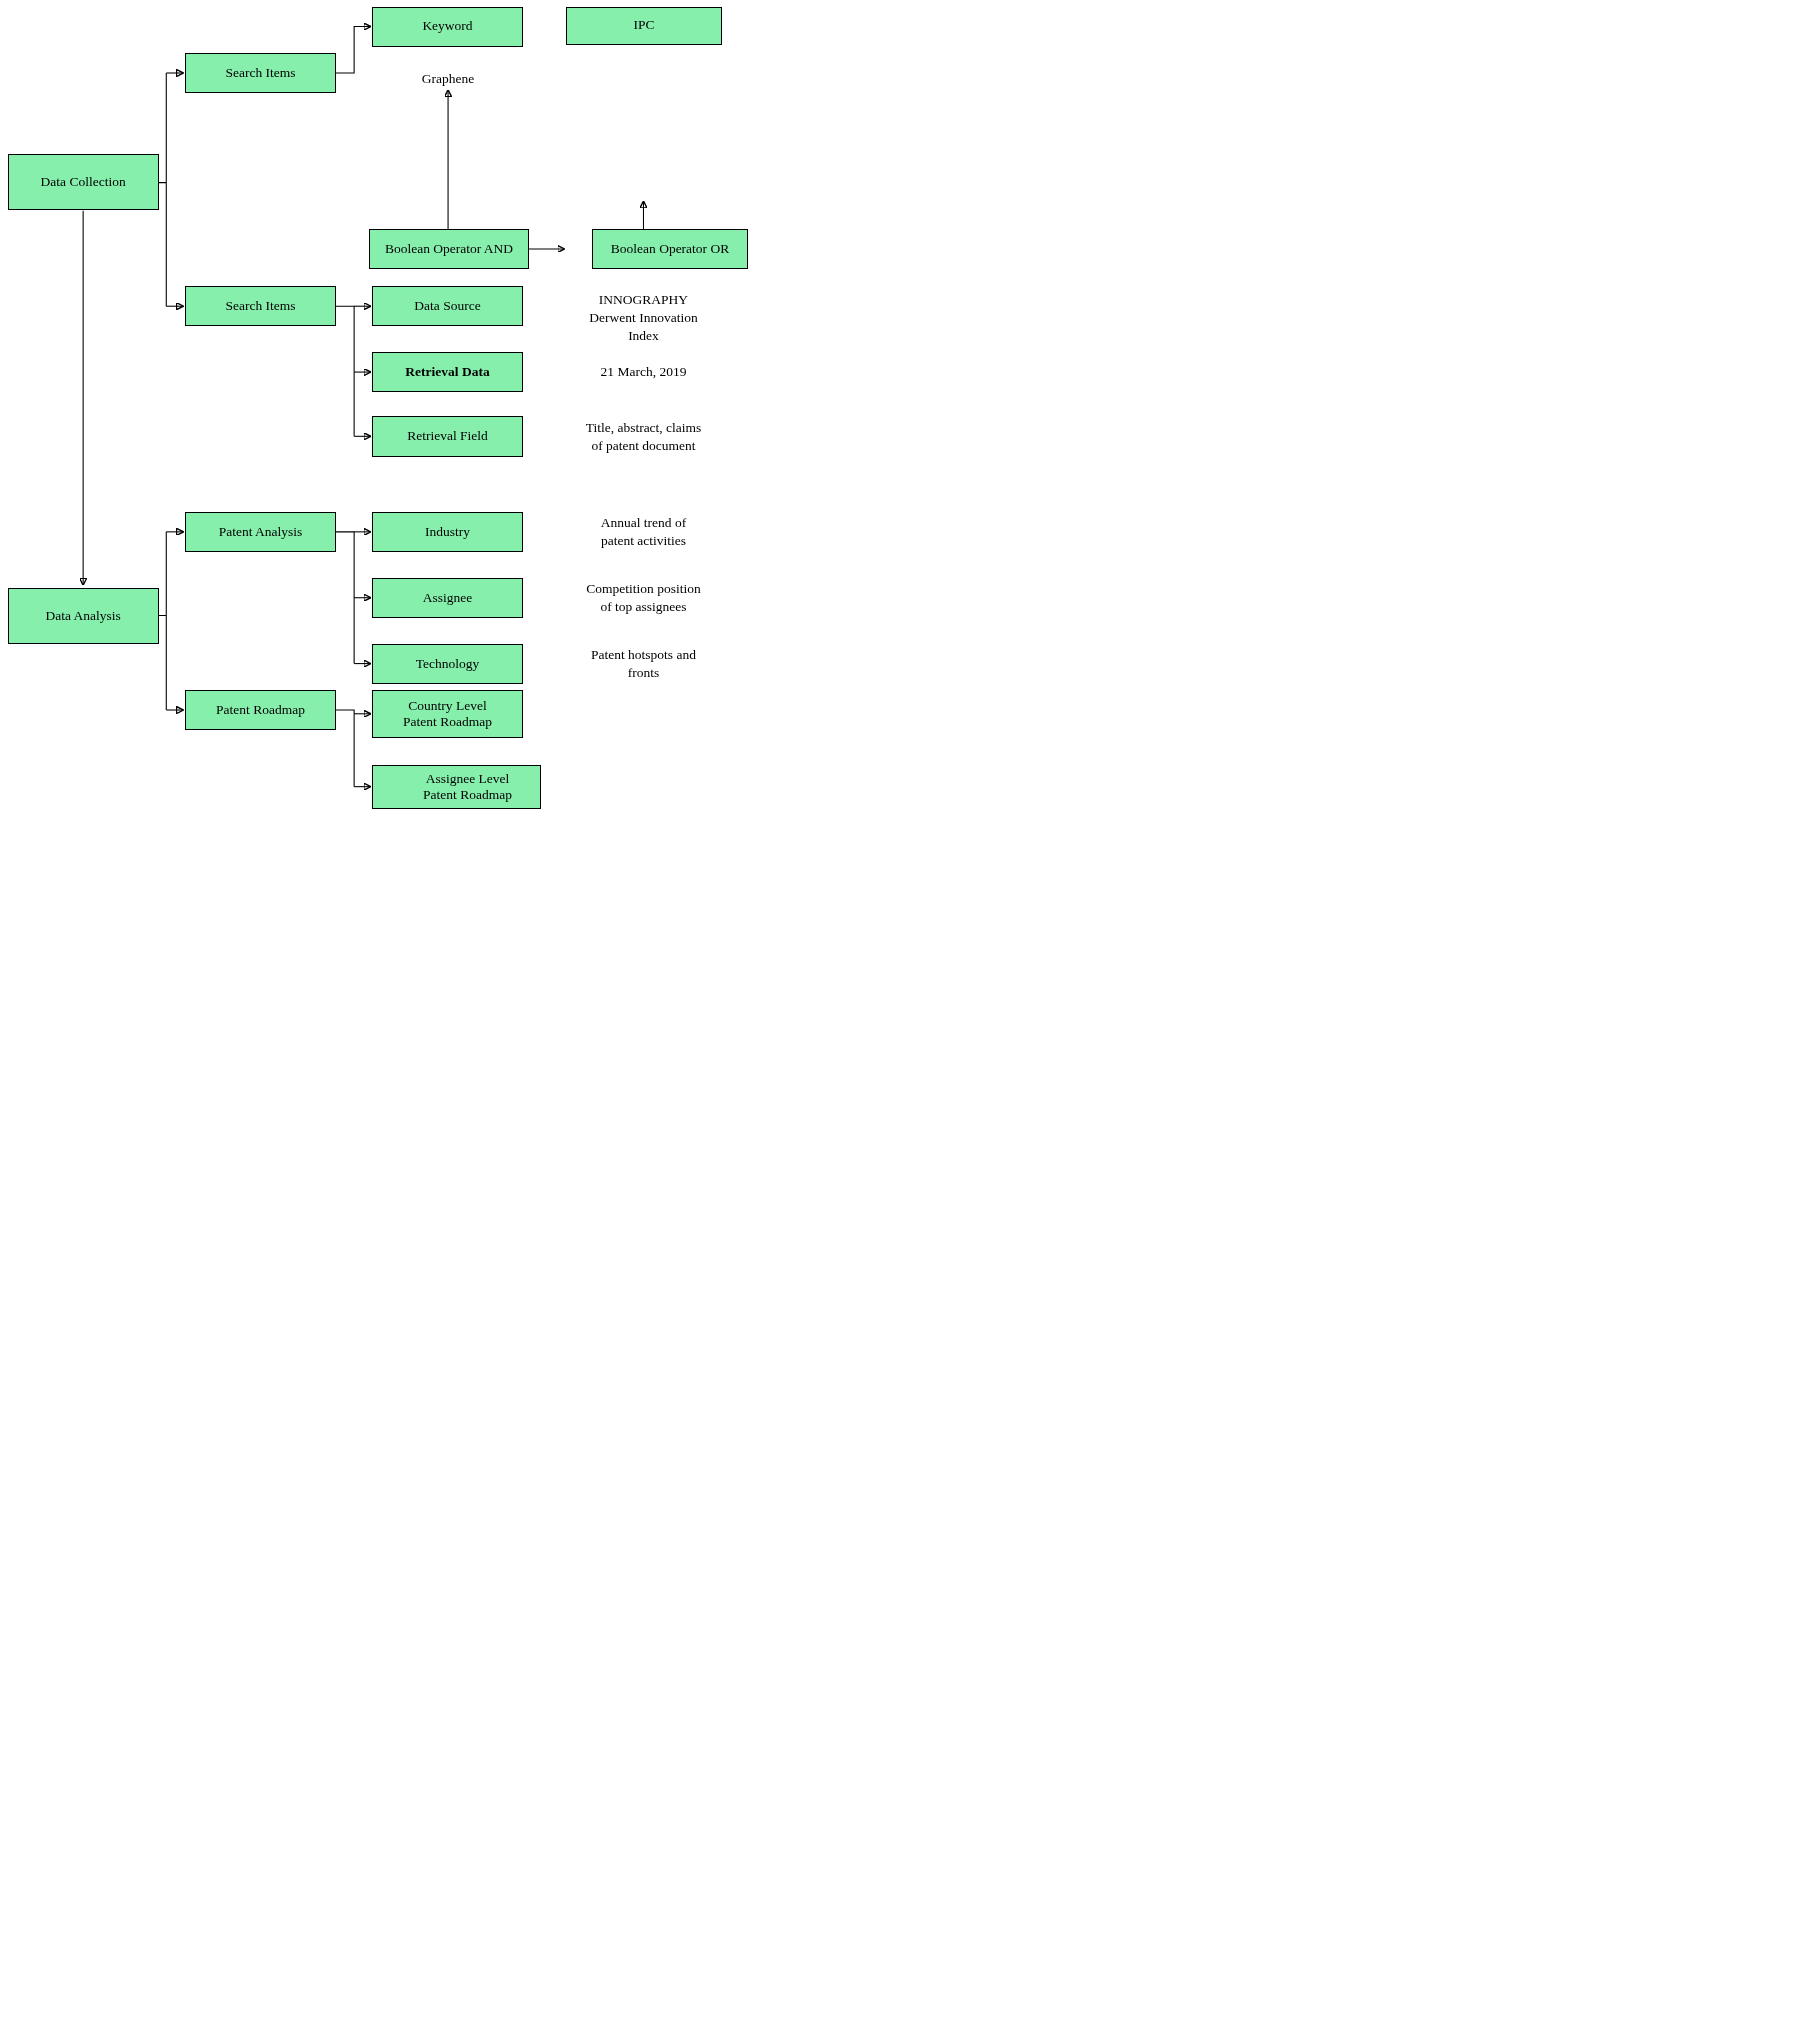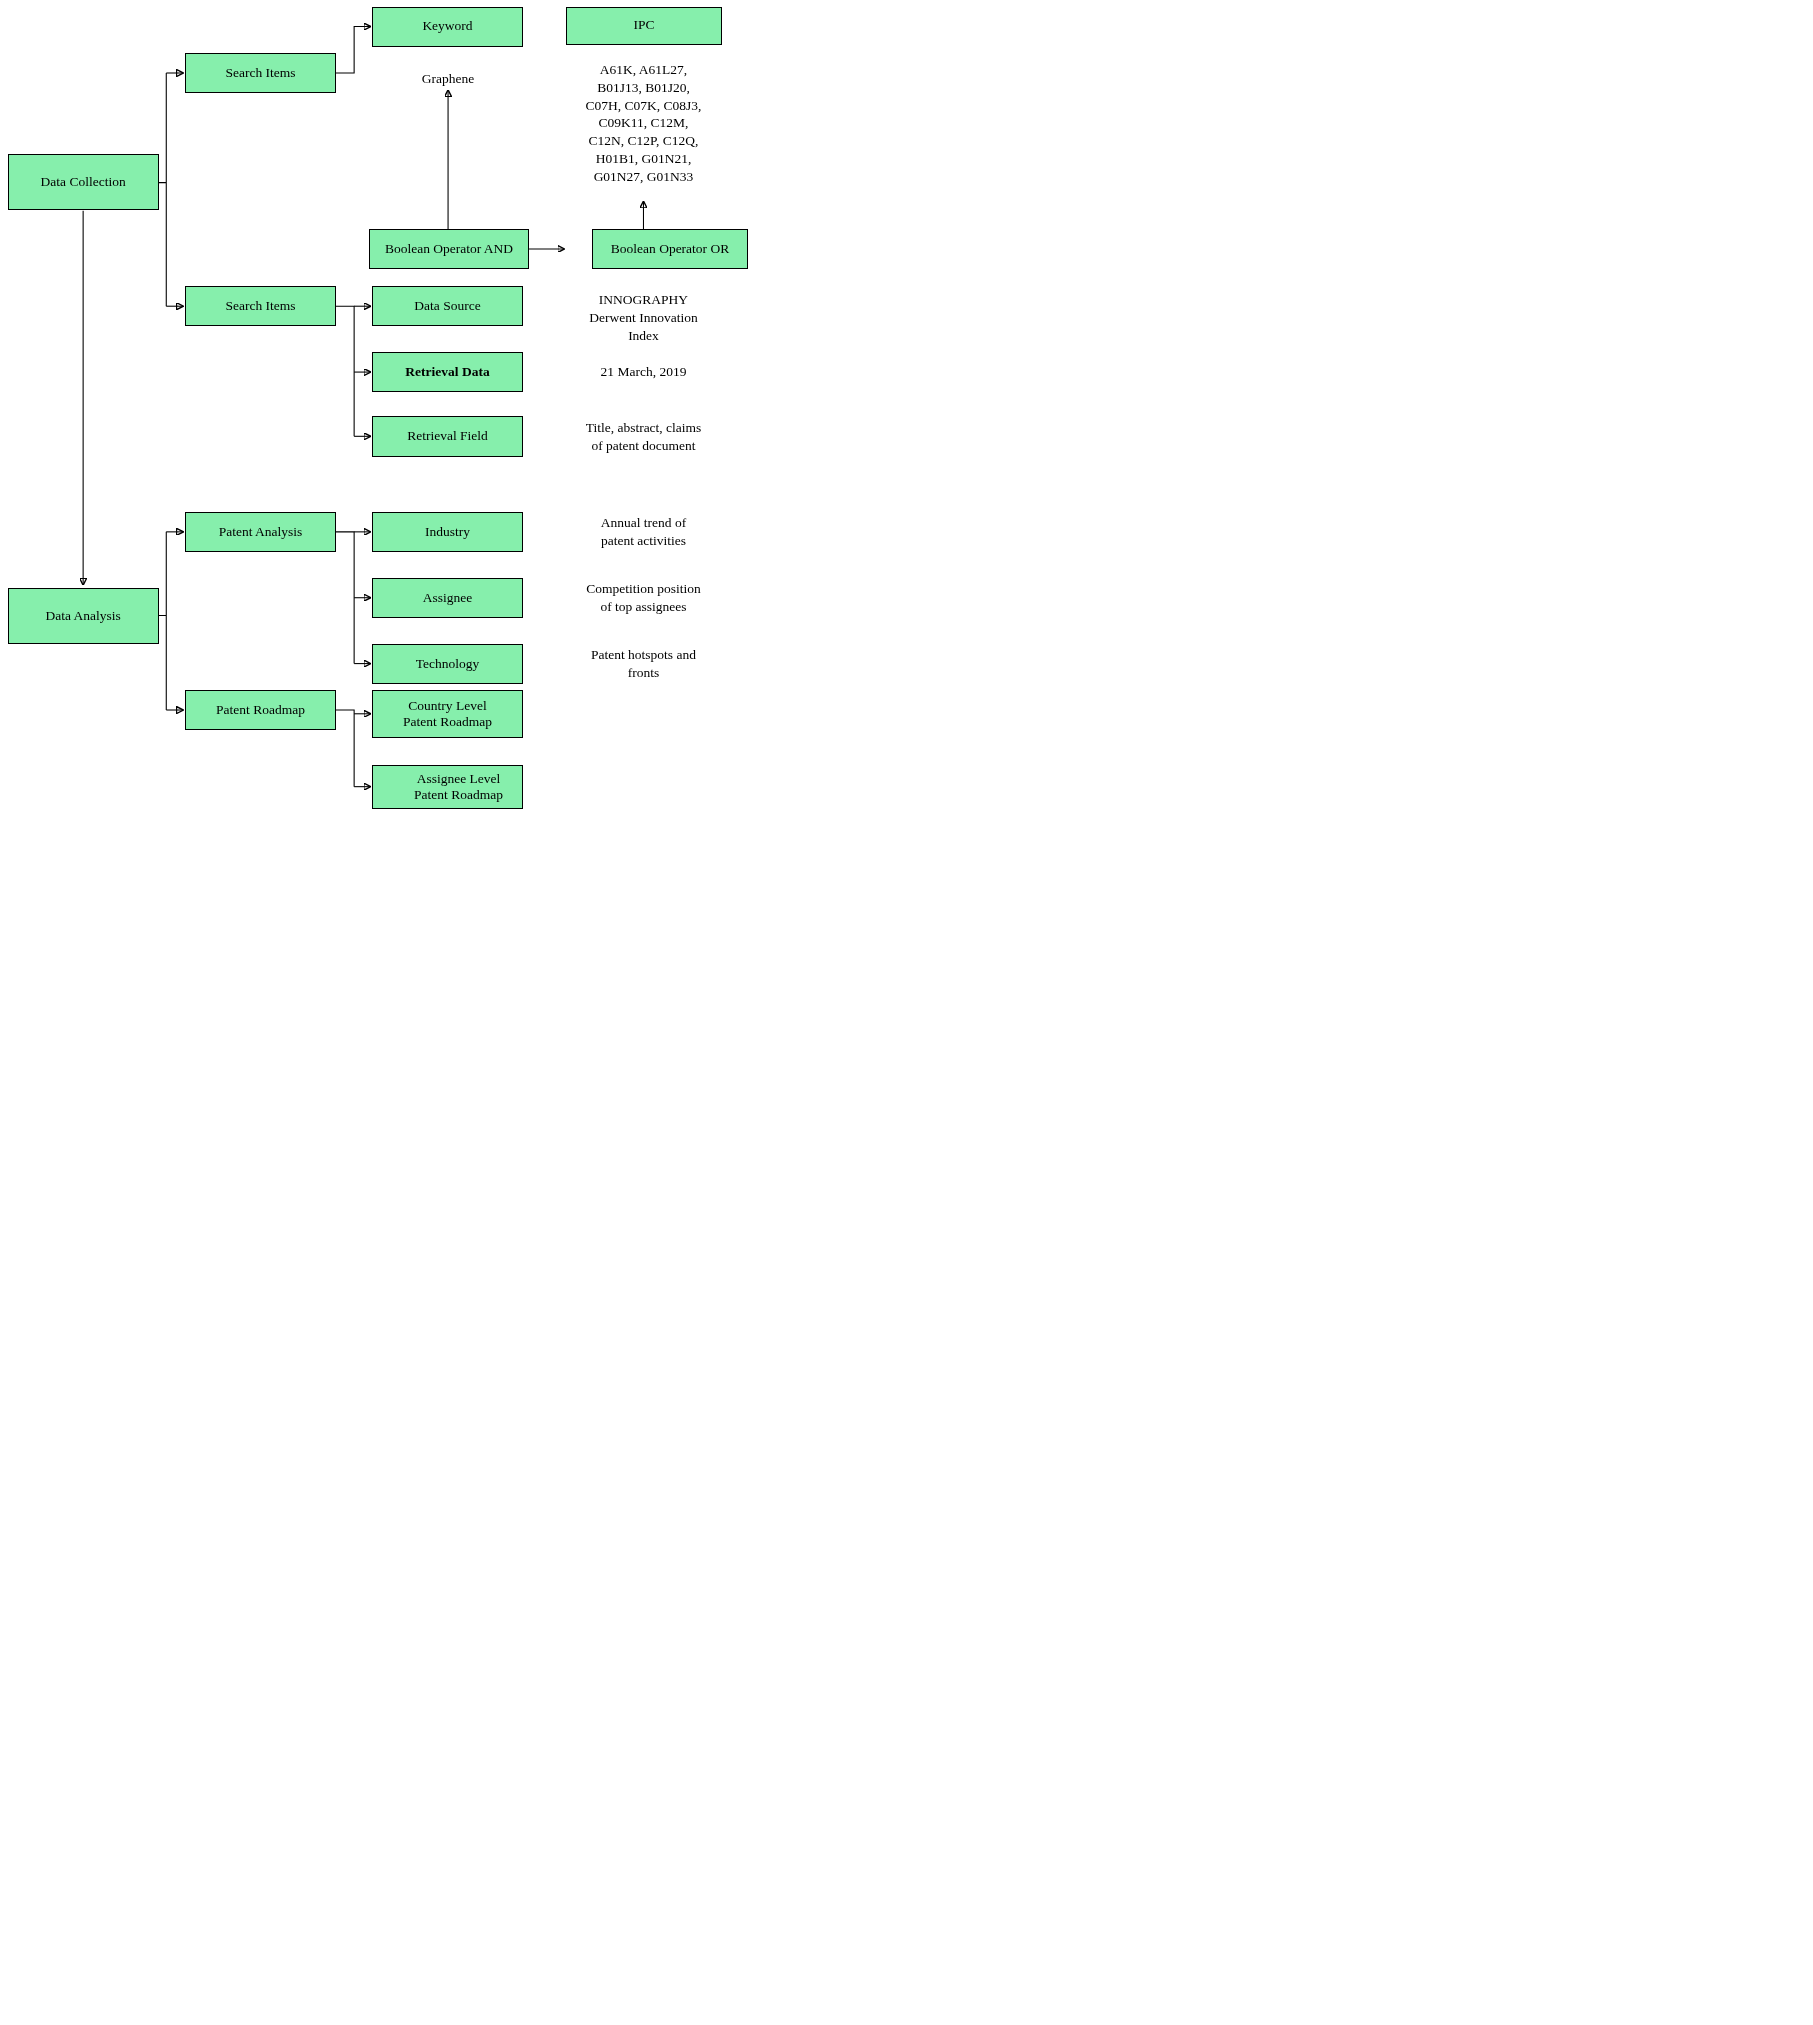--- a/index.html
+++ b/index.html
@@ -137,40 +137,33 @@
   <div class="box" style="left:372px; top:578px; width:151px; height:40px;">
     <span>Assignee</span>
   </div>
   <div class="box" style="left:372px; top:644px; width:151px; height:40px;">
     <span>Technology</span>
   </div>
   <div class="box" style="left:372px; top:690px; width:151px; height:48px;">
     <span>Country Level
 Patent Roadmap</span>
   </div>
-  <div class="box" style="left:372px; top:765px; width:151px; height:44px;padding-left:22px;">
+  <div class="box" style="left:372px; top:765px; width:169px; height:44px;padding-left:22px;">
     <span>Assignee Level
 Patent Roadmap</span>
   </div>
 
   <div class="box" style="left:566px; top:6.5px; width:156px; height:38px;">
     <span>IPC</span>
   </div>
   <div class="box" style="left:592px; top:229px; width:156px; height:40px;">
     <span>Boolean Operator OR</span>
   </div>
 
   <div class="annotation" style="left:394px; top:70px; width:108px;">Graphene</div>
-  <div class="annotation" style="left:563px; top:61px; width:161px;">A61K, A61L27,
-B01J13, B01J20,
-C07H, C07K, C08J3,
-C09K11, C12M,
-C12N, C12P, C12Q,
-H01B1, G01N21,
-G01N27, G01N33</div>
   <div class="annotation" style="left:563px; top:291px; width:161px;">INNOGRAPHY
 Derwent Innovation
 Index</div>
   <div class="annotation" style="left:563px; top:363px; width:161px;">21 March, 2019</div>
   <div class="annotation" style="left:563px; top:419px; width:161px;">Title, abstract, claims
 of patent document</div>
   <div class="annotation" style="left:563px; top:514px; width:161px;">Annual trend of
 patent activities</div>
   <div class="annotation" style="left:563px; top:580px; width:161px;">Competition position
 of top assignees</div>

